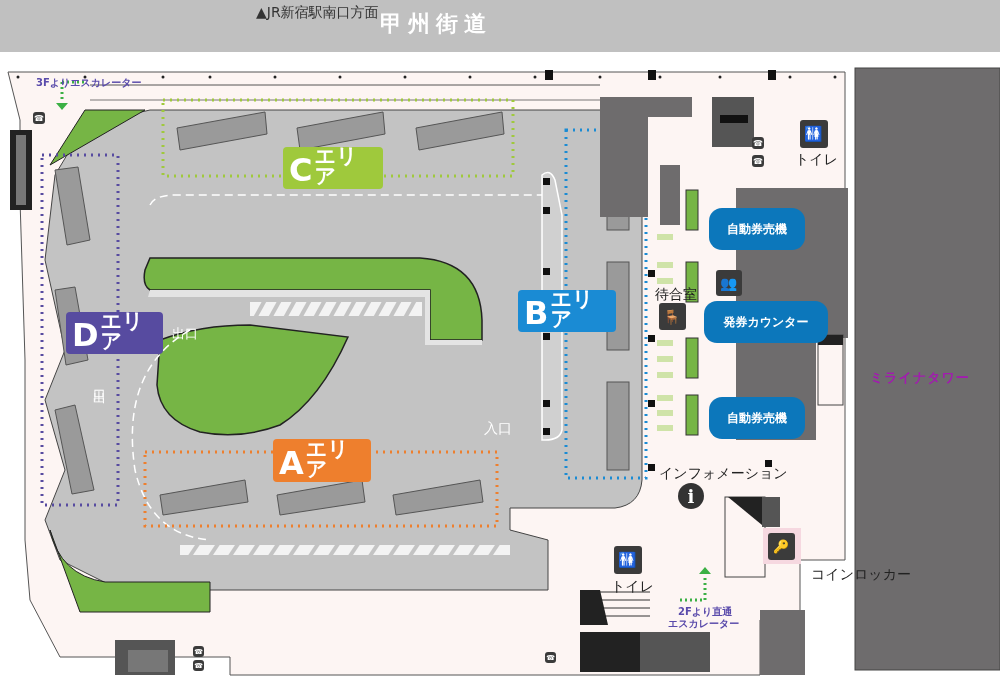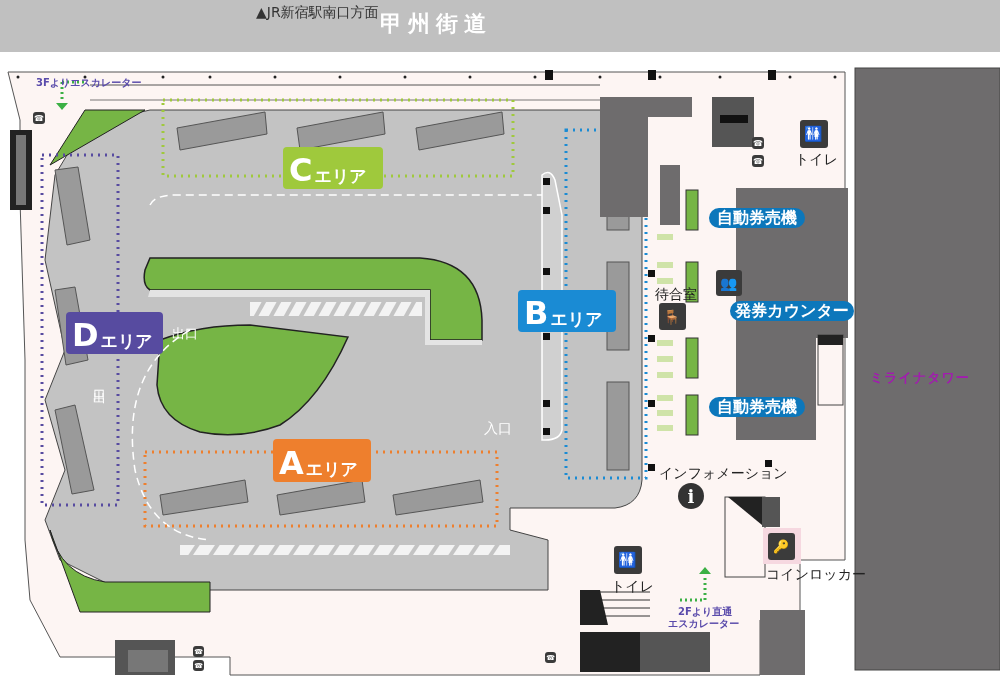--- a/index.html
+++ b/index.html
@@ -5,22 +5,22 @@
   html, body { margin:0; padding:0; background:#ffffff; }
   body { width:1000px; height:680px; position:relative; overflow:hidden; font-family:"DejaVu Sans","Liberation Sans",sans-serif; }
   .abs { position:absolute; }
   #map-svg { position:absolute; left:0; top:0; }
   .road-bar { left:0; top:0; width:1000px; height:52px; background:#c0c0c0; }
   .road-name { left:380px; top:9px; width:240px; text-align:left; color:#ffffff; font-size:22px; font-weight:bold; letter-spacing:6px; }
   .jr-dir { left:256px; top:4px; font-size:14px; color:#333333; }
   .esc-label { color:#5a4bab; font-size:10px; font-weight:bold; line-height:12px; }
   .area-badge { color:#ffffff; font-weight:bold; border-radius:4px; display:flex; align-items:flex-end; padding:0 6px 3px 6px; box-sizing:border-box; }
   .area-badge .big { font-size:32px; line-height:32px; }
-  .area-badge .small { font-size:17px; line-height:20px; margin-left:2px;margin-top:32px; }
-  .pill { background:#0c77bb; color:#ffffff; font-size:16px; font-weight:bold; border-radius:13px; height:20px; display:flex; align-items:center; justify-content:center; }
+  .area-badge .small { font-size:21px; line-height:20px; margin-left:2px;margin-top:32px; }
+  .pill { background:#0c77bb; color:#ffffff; font-size:12px; font-weight:bold; border-radius:13px; height:42px; display:flex; align-items:center; justify-content:center; }
   .facility-label { font-size:14px; color:#222222; background:rgba(255,255,255,0.0); white-space:nowrap; }
   .icon-box { background:#3b3b3b; border-radius:3px; color:#ffffff; display:flex; align-items:center; justify-content:center; }
   .tower-label { color:#a21caf; font-size:13px; font-weight:bold; letter-spacing:1px; }
   .info-circle { width:26px; height:26px; border-radius:50%; background:#333333; color:#ffffff; font-weight:bold; font-family:"DejaVu Serif",serif; font-size:18px; display:flex; align-items:center; justify-content:center; }
 </style>
 </head>
 <body>
 
 <div class="abs road-bar"></div>
 <div class="abs jr-dir">▲JR新宿駅南口方面</div>
@@ -238,30 +238,30 @@
 <div class="abs icon-box" style="left:752px;top:137px;width:12px;height:12px;font-size:8px;">☎</div>
 <div class="abs icon-box" style="left:752px;top:155px;width:12px;height:12px;font-size:8px;">☎</div>
 <div class="abs icon-box" style="left:33px;top:112px;width:12px;height:12px;font-size:8px;">☎</div>
 <div class="abs icon-box" style="left:193px;top:646px;width:11px;height:11px;font-size:7px;">☎</div>
 <div class="abs icon-box" style="left:193px;top:660px;width:11px;height:11px;font-size:7px;">☎</div>
 <div class="abs icon-box" style="left:545px;top:652px;width:11px;height:11px;font-size:7px;">☎</div>
 
 <div class="abs pill" style="left:709px;top:208px;width:96px;">自動券売機</div>
 
 <div class="abs icon-box" style="left:716px;top:270px;width:26px;height:26px;font-size:14px;">👥</div>
-<div class="abs pill" style="left:704px;top:301px;width:124px;margin-left:26px;">発券カウンター</div>
+<div class="abs pill" style="left:704px;top:301px;width:124px;">発券カウンター</div>
 
 <div class="abs facility-label" style="left:655px;top:286px;font-family:Liberation Mono, monospace;">待合室</div>
 <div class="abs icon-box" style="left:659px;top:303px;width:27px;height:27px;font-size:14px;">🪑</div>
 
 <div class="abs pill" style="left:709px;top:397px;width:96px;">自動券売機</div>
 
 <div class="abs facility-label" style="left:659px;top:465px;">インフォメーション</div>
 <div class="abs info-circle" style="left:678px;top:483px;">i</div>
 
 <div class="abs icon-box" style="left:614px;top:546px;width:28px;height:28px;font-size:15px;">🚻</div>
 <div class="abs facility-label" style="left:611px;top:578px;">トイレ</div>
 
 <div class="abs" style="left:763px;top:528px;width:38px;height:36px;background:#f6d8e0;"></div>
 <div class="abs icon-box" style="left:768px;top:533px;width:27px;height:27px;font-size:13px;">🔑</div>
-<div class="abs facility-label" style="left:766px;top:566px;">コインロッカー</div>
+<div class="abs facility-label" style="left:766px;top:566px;padding-left:45px;">コインロッカー</div>
 
 <div class="abs tower-label" style="left:870px;top:369px;">ミライナタワー</div>
 
 </body></html>

